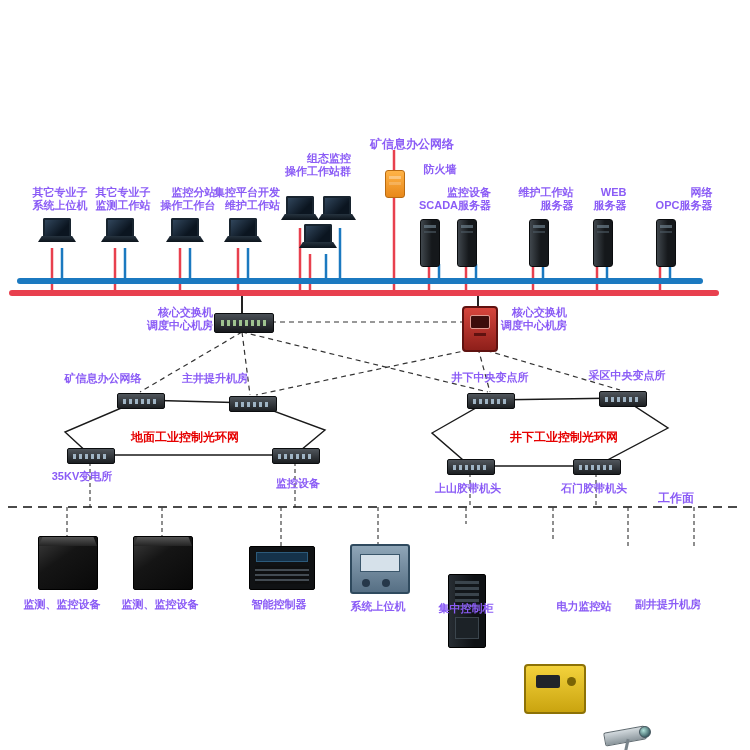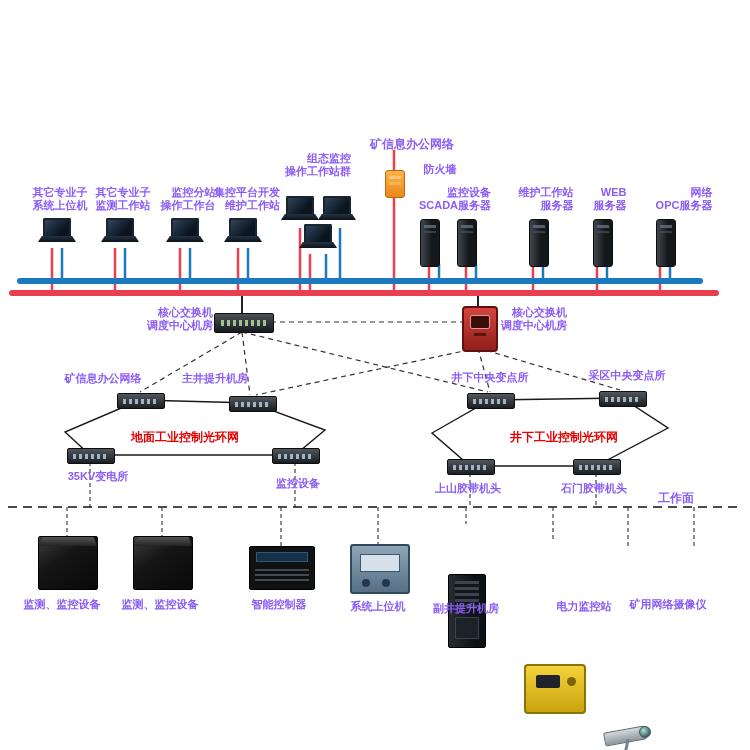--- a/index.html
+++ b/index.html
@@ -230,21 +230,21 @@
 调度中心机房</div>
   <div class="dev coreswitch" style="left:214px;top:313px">
       <div class="ports"></div>
     </div>
   <div class="dev mineswitch" style="left:462px;top:306px"></div>
   <div class="lbl" style="left:534px;top:306px">核心交换机
 调度中心机房</div>
 
   <div class="lbl" style="left:103px;top:372px">矿信息办公网络</div>
   <div class="lbl" style="left:215px;top:372px">主井提升机房</div>
-  <div class="lbl" style="left:98px;top:470px">35KV变电所</div>
+  <div class="lbl" style="left:82px;top:470px">35KV变电所</div>
   <div class="lbl" style="left:298px;top:477px">监控设备</div>
   <div class="ringtitle" style="left:185px;top:430px">地面工业控制光环网</div>
   <div class="dev rswitch" style="left:117px;top:393px">
       <div class="ports"></div>
     </div>
   <div class="dev rswitch" style="left:229px;top:396px">
       <div class="ports"></div>
     </div>
   <div class="dev rswitch" style="left:67px;top:448px">
       <div class="ports"></div>
@@ -285,17 +285,17 @@
   <div class="dev camera" style="left:602px;top:548px">
       <div class="body"></div>
       <div class="lens"></div>
       <div class="stand"></div>
     </div>
 
   <div class="lbl" style="left:62px;top:598px">监测、监控设备</div>
   <div class="lbl" style="left:160px;top:598px">监测、监控设备</div>
   <div class="lbl" style="left:279px;top:598px">智能控制器</div>
   <div class="lbl" style="left:378px;top:600px">系统上位机</div>
-  <div class="lbl" style="left:466px;top:602px">副井提升机房</div>
+  <div class="lbl" style="left:466px;top:602px">集中控制柜</div>
   <div class="lbl" style="left:584px;top:600px">电力监控站</div>
-  <div class="lbl" style="left:668px;top:598px">矿用网络摄像仪</div>
+  <div class="lbl" style="left:668px;top:598px">副井提升机房</div>
 
 </div>
 
 </body></html>

